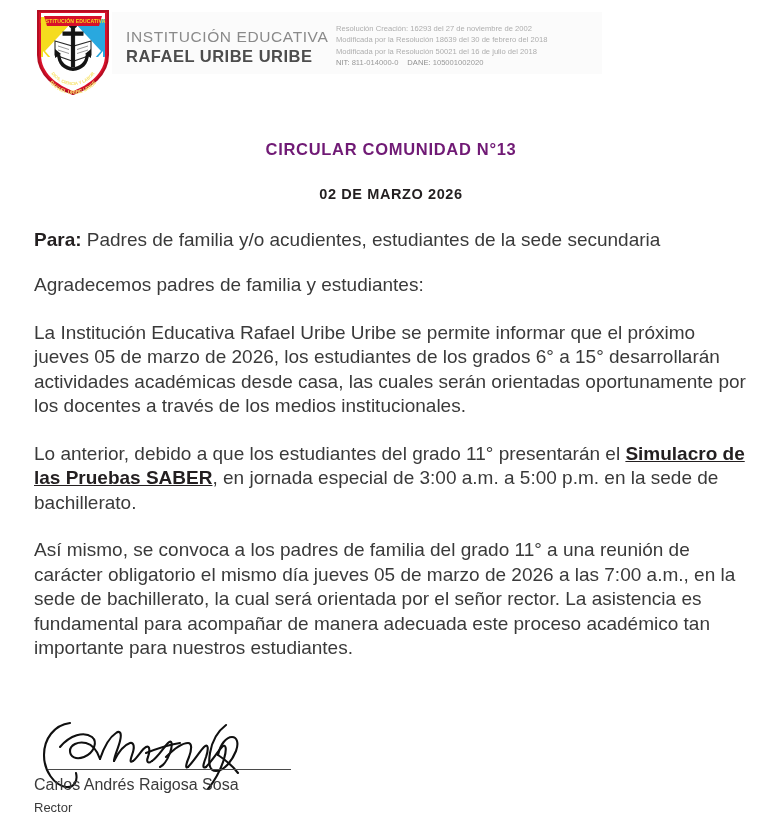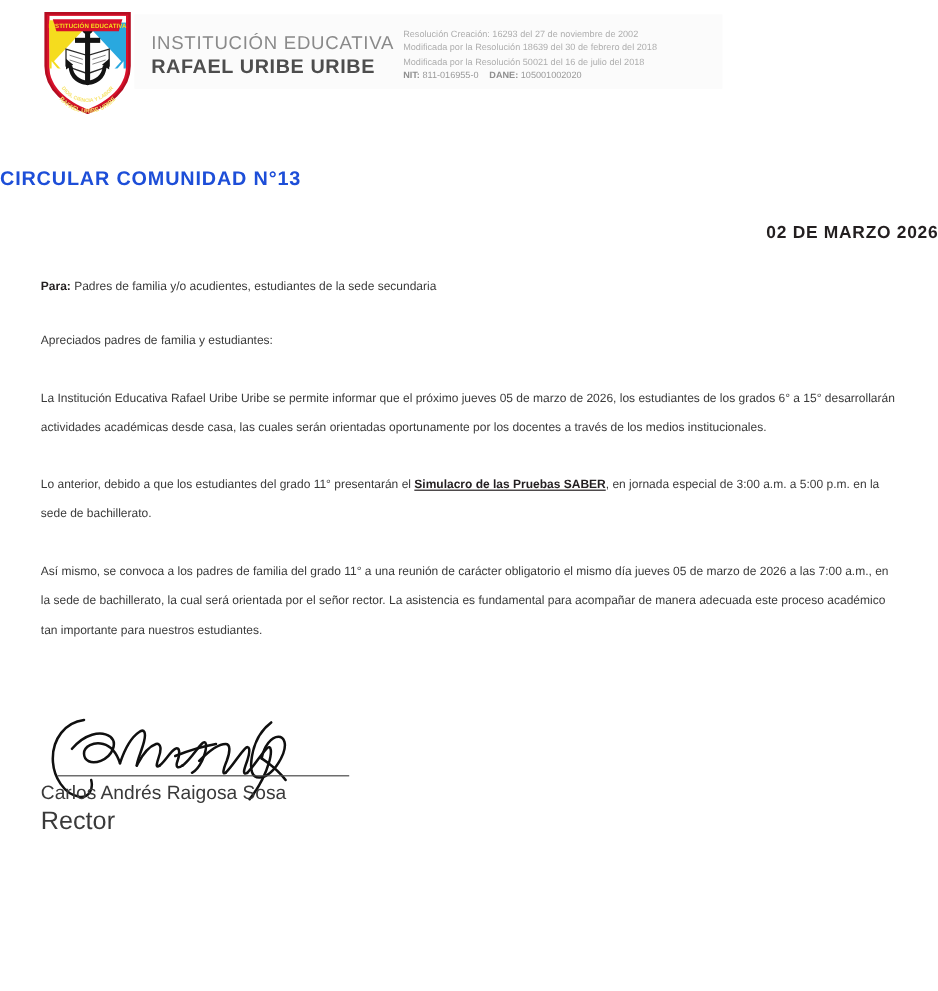--- a/index.html
+++ b/index.html
@@ -71,45 +71,45 @@
     top: 23px;
     z-index: 2;
     color: #aeaeae;
     font-size: 7.6px;
     line-height: 11.4px;
     white-space: nowrap;
   }
   .res-block .nit-row {
     color: #9a9a9a;
   }
-  .res-block .lbl { font-weight: bold; color: #8f8f8f; }
+  .res-block .lbl { font-weight: normal; color: #8f8f8f; }
   .res-block .gap { display: inline-block; width: 9px; }
 
   
   .doc-title {
-    text-align: left;
+    text-align: center;
     font-size: 16.5px;
     font-weight: bold;
     letter-spacing: 0.7px;
-    color: #1d4ed8;
+    color: #701a75;
     margin-top: 40px;
   }
   .doc-date {
-    text-align: right;
+    text-align: center;
     font-size: 14.5px;
     font-weight: bold;
     letter-spacing: 0.6px;
     color: #231f20;
     margin-top: 27px;
   }
 
   
   .body-area {
     margin: 26px 34px 0 34px;
-    font-size: 10px;
+    font-size: 19px;
     line-height: 24.5px;
     color: #3a3a3a;
   }
   .addr-line {
     white-space: nowrap;
     line-height: 23px;
   }
   .addr-line .tag {
     font-weight: bold;
     color: #231f20;
@@ -157,21 +157,21 @@
     top: 48px;
     font-size: 16px;
     line-height: 23px;
     color: #3a3a3a;
     white-space: nowrap;
   }
   .sig-role {
     position: absolute;
     left: 0px;
     top: 71px;
-    font-size: 21px;
+    font-size: 13px;
     line-height: 23px;
     color: #3a3a3a;
     text-align: center;
   }
 </style>
 </head>
 <body>
 
 <div class="letterhead">
 
@@ -242,35 +242,35 @@
   <div class="inst-block">
     <div class="inst-line1">INSTITUCIÓN EDUCATIVA</div>
     <div class="inst-line2">RAFAEL URIBE URIBE</div>
   </div>
 
   <div class="res-block">
     <div>Resolución Creación: 16293 del 27 de noviembre de 2002</div>
     <div>Modificada por la Resolución 18639 del 30 de febrero del 2018</div>
     <div>Modificada por la Resolución 50021 del 16 de julio del 2018</div>
     <div class="nit-row"><span class="lbl">NIT:</span>
-      <span>811-016955-0</span><span class="gap"></span><span class="lbl">DANE:</span>
+      <span>811-014000-0</span><span class="gap"></span><span class="lbl">DANE:</span>
       <span>105001002020</span></div>
   </div>
 </div>
 
 <div class="doc-title">CIRCULAR COMUNIDAD N°13</div>
 <div class="doc-date">02 DE MARZO 2026</div>
 
 <div class="body-area">
 
   <div class="addr-line"><span class="tag">Para:</span> <span>Padres de familia y/o acudientes, estudiantes de la sede secundaria</span></div>
 
 
   <div class="sp-greeting"></div>
-  <p class="para">Apreciados padres de familia y estudiantes:</p>
+  <p class="para">Agradecemos padres de familia y estudiantes:</p>
 
   <div class="sp-para"></div>
   <p class="para">La Institución Educativa Rafael Uribe Uribe se permite informar que el próximo jueves 05 de marzo de 2026, los estudiantes de los grados 6° a 15° desarrollarán actividades académicas desde casa, las cuales serán orientadas oportunamente por los docentes a través de los medios institucionales.</p>
 
   <div class="sp-para"></div>
   <p class="para"><span>Lo anterior, debido a que los estudiantes del grado 11° presentarán el </span><span class="emph">Simulacro de las Pruebas SABER</span><span>, en jornada especial de 3:00 a.m. a 5:00 p.m. en la sede de bachillerato.</span></p>
 
   <div class="sp-para"></div>
   <p class="para">Así mismo, se convoca a los padres de familia del grado 11° a una reunión de carácter obligatorio el mismo día jueves 05 de marzo de 2026 a las 7:00 a.m., en la sede de bachillerato, la cual será orientada por el señor rector. La asistencia es fundamental para acompañar de manera adecuada este proceso académico tan importante para nuestros estudiantes.</p>
 

